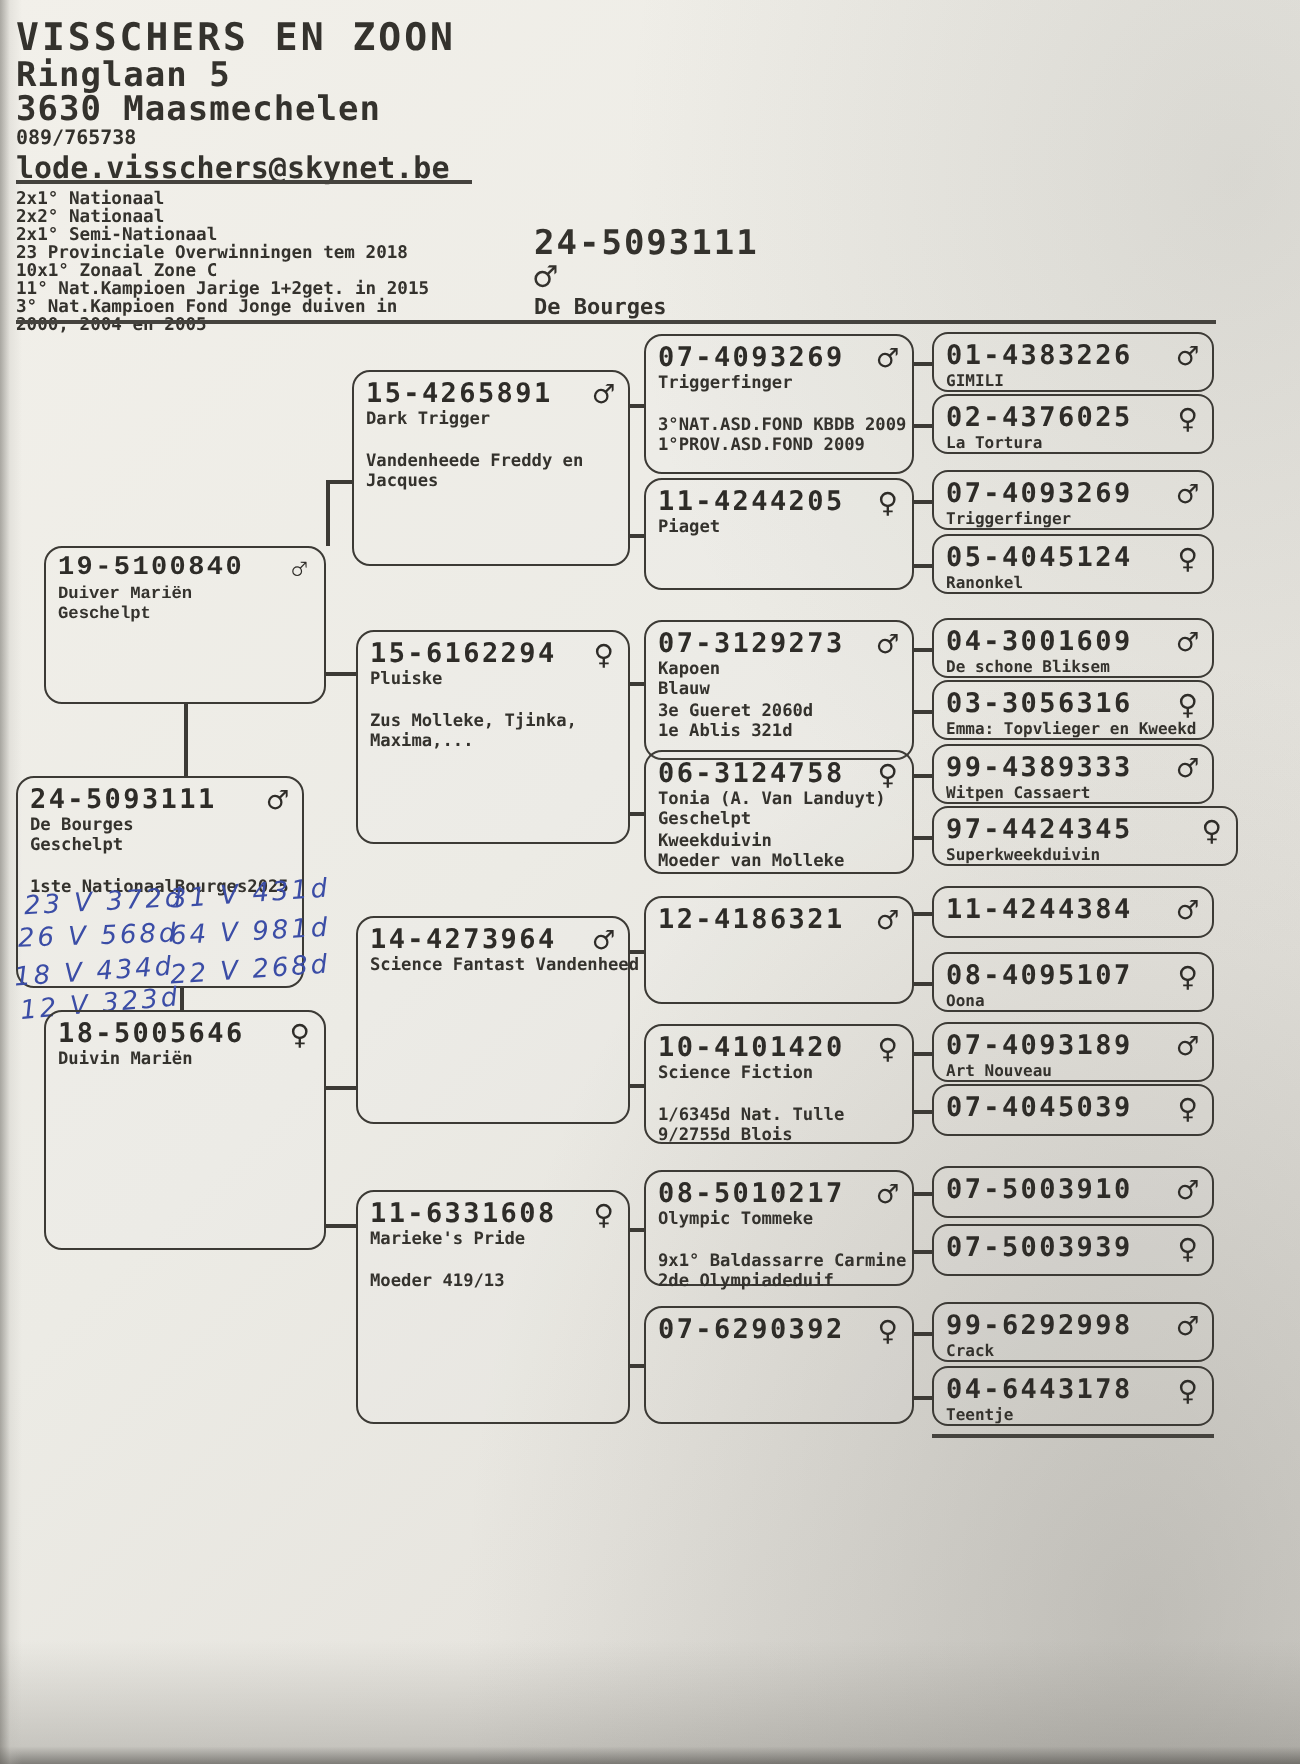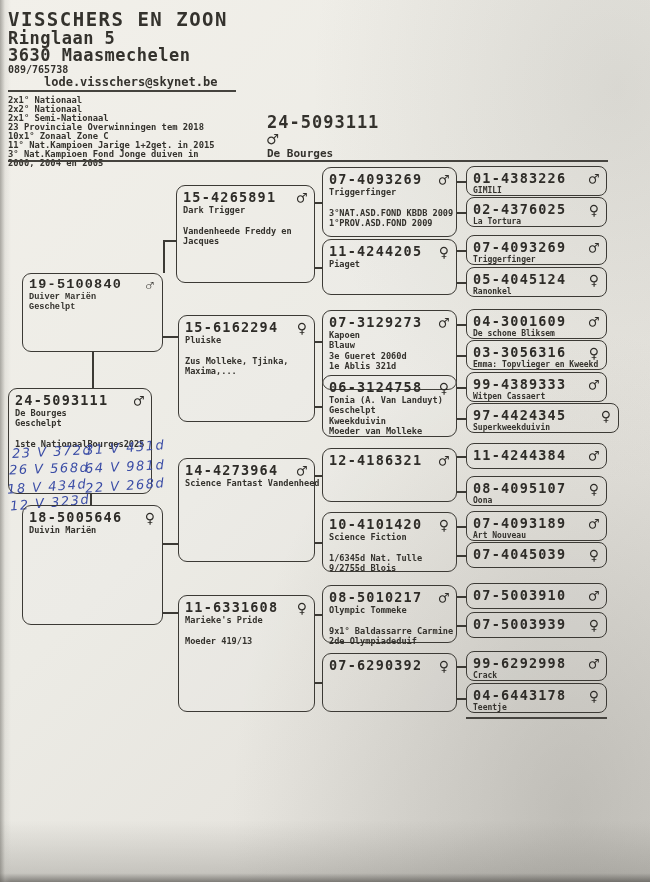--- a/index.html
+++ b/index.html
@@ -14,21 +14,21 @@
       linear-gradient(90deg, rgba(110,108,102,.55) 0px, rgba(190,188,182,.25) 5px, rgba(0,0,0,0) 11px),
       linear-gradient(180deg, rgba(0,0,0,0) 93%, rgba(120,118,112,.30) 99%, rgba(70,68,64,.65) 100%),
       radial-gradient(ellipse at 88% 92%, rgba(138,136,130,.38), rgba(0,0,0,0) 42%),
       radial-gradient(ellipse at 95% 10%, rgba(150,148,142,.22), rgba(0,0,0,0) 35%),
       linear-gradient(135deg,#f2f0ea 0%,#ecebe5 45%,#e7e5df 70%,#dcdad4 100%);
   }
   .t{position:absolute;color:#34322d;white-space:pre;}
   .title{font-size:19px;font-weight:bold;letter-spacing:1.5px;}
   .addr{font-size:17px;font-weight:bold;letter-spacing:.5px;}
   .phone{font-size:10px;font-weight:bold;}
-  .email{font-size:12px;font-weight:bold;margin-left:36px;}
+  .email{font-size:15px;font-weight:bold;}
   .ach{font-size:8.8px;font-weight:bold;line-height:9.2px;}
   .rule{position:absolute;background:#45433e;}
   .subj-ring{font-size:17px;font-weight:bold;letter-spacing:1px;}
   .subj-sex{font-size:19px;font-weight:bold;}
   .subj-name{font-size:11px;font-weight:bold;}
   .pbox{
     position:absolute;border:1.6px solid #3c3a35;border-radius:9px;
     padding:3px 5px 2px 6px;box-sizing:border-box;background:rgba(255,255,255,0.04);
   }
   .pbox .ring{font-size:13.5px;font-weight:bold;letter-spacing:1.2px;color:#2e2c28;display:block;}
@@ -133,21 +133,21 @@
   <div class="details">Triggerfinger
 
 3°NAT.ASD.FOND KBDB 2009
 1°PROV.ASD.FOND 2009</div>
 </div>
 <div class="pbox" style="left:322px;top:239px;width:135px;height:56px;">
   <span class="ring">11-4244205</span>
   <span class="sex">♀</span>
   <div class="details">Piaget</div>
 </div>
-<div class="pbox" style="left:322px;top:310px;width:135px;height:80px;">
+<div class="pbox" style="left:322px;top:310px;width:135px;height:70px;">
   <span class="ring">07-3129273</span>
   <span class="sex">♂</span>
   <div class="details">Kapoen
 Blauw
 3e Gueret 2060d
 1e Ablis 321d</div>
 </div>
 <div class="pbox" style="left:322px;top:375px;width:135px;height:62px;">
   <span class="ring">06-3124758</span>
   <span class="sex">♀</span>

